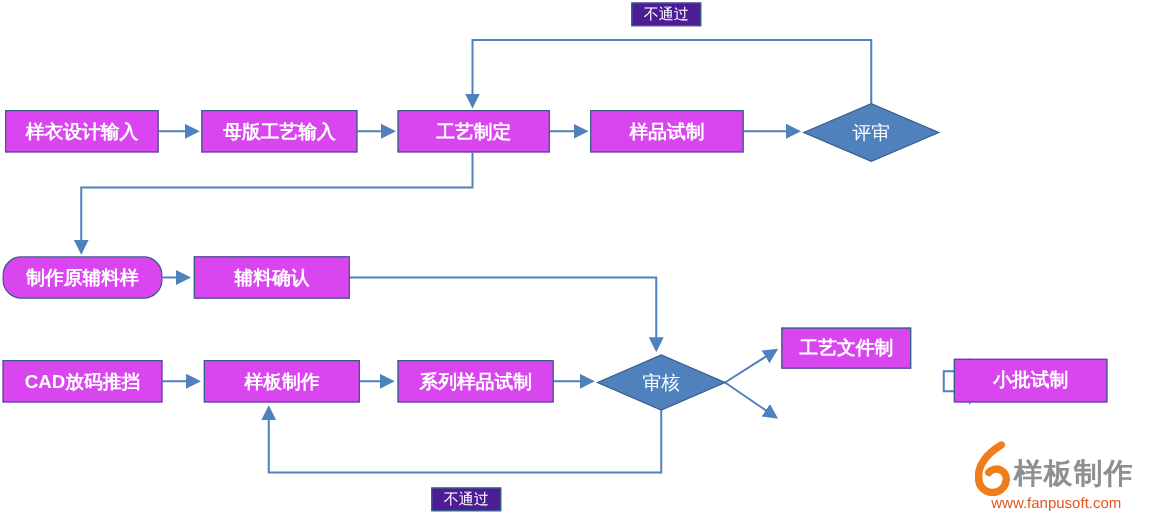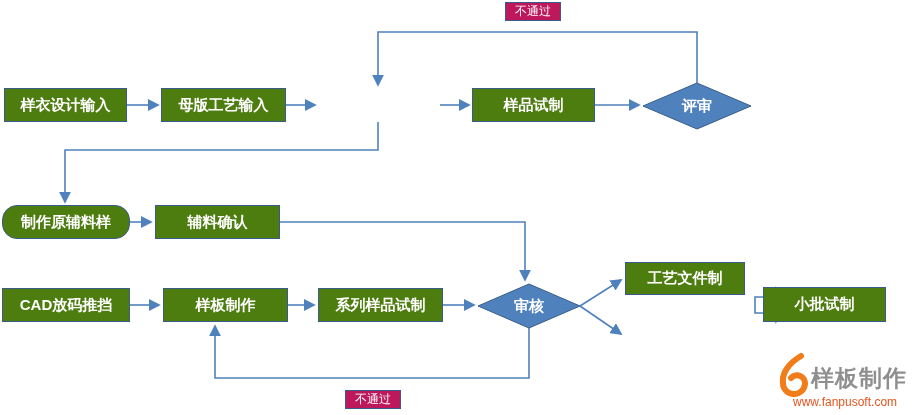--- a/index.html
+++ b/index.html
@@ -6,44 +6,44 @@
   .canvas {
     position: relative;
     width: 921px;
     height: 415px;
     background: #ffffff;
     font-family: "Liberation Sans", sans-serif;
     overflow: hidden;
   }
   .node {
     position: absolute;
-    background: #4d7c0f;
+    background: #d946ef;
     border: 1px solid #385d8a;
     box-sizing: border-box;
     color: #ffffff;
     font-size: 15px;
     font-weight: bold;
     display: flex;
     align-items: center;
     justify-content: center;
     white-space: nowrap;
   }
   .diamond-label {
     position: absolute;
     color: #ffffff;
     font-size: 15px;
-    font-weight: bold;
+    font-weight: normal;
     display: flex;
     align-items: center;
     justify-content: center;
     pointer-events: none;
   }
   .fail-label {
     position: absolute;
-    background: #be185d;
+    background: #4c1d95;
     border: 1px solid #385d8a;
     box-sizing: border-box;
     color: #ffffff;
     font-size: 12px;
     display: flex;
     align-items: center;
     justify-content: center;
   }
   .connectors {
     position: absolute;
@@ -103,31 +103,32 @@
       <path d="M580 306 L621 334" marker-end="url(#arw)"></path>
       <path d="M529 328 V378 H215 V326" marker-end="url(#arw)"></path>
     </g>
     <polygon points="643,106 697,83 751,106 697,129" fill="#4f81bd" stroke="#385d8a" stroke-width="1"></polygon>
     <polygon points="478,306 529,284 580,306 529,328" fill="#4f81bd" stroke="#385d8a" stroke-width="1"></polygon>
     <polygon points="755,297 776,297 776,288 794,305 776,322 776,313 755,313" fill="#ffffff" stroke="#4f81bd" stroke-width="1.6"></polygon>
   </svg>
 
   <div class="node" style="left:4px; top:88px; width:123px; height:34px;">样衣设计输入</div>
   <div class="node" style="left:161px; top:88px; width:125px; height:34px;">母版工艺输入</div>
+  <div class="node" style="left:318px; top:88px; width:122px; height:34px;">工艺制定</div>
   <div class="node" style="left:472px; top:88px; width:123px; height:34px;">样品试制</div>
   <div class="diamond-label" style="left:643px; top:83px; width:108px; height:46px;">评审</div>
 
   <div class="node" style="left:2px; top:205px; width:128px; height:34px;border-radius:15px;">制作原辅料样</div>
   <div class="node" style="left:155px; top:205px; width:125px; height:34px;">辅料确认</div>
 
   <div class="node" style="left:2px; top:288px; width:128px; height:34px;">CAD放码推挡</div>
   <div class="node" style="left:163px; top:288px; width:125px; height:34px;">样板制作</div>
   <div class="node" style="left:318px; top:288px; width:125px; height:34px;">系列样品试制</div>
   <div class="diamond-label" style="left:478px; top:284px; width:102px; height:44px;">审核</div>
-  <div class="node" style="left:625px; top:262px; width:120px; height:33px;">工艺文件制</div>
+  <div class="node" style="left:625px; top:262px; width:104px; height:33px;">工艺文件制</div>
   <div class="node" style="left:763px; top:287px; width:123px; height:35px;">小批试制</div>
 
   <div class="fail-label" style="left:505px; top:2px; width:56px; height:19px;">不通过</div>
   <div class="fail-label" style="left:345px; top:390px; width:56px; height:19px;">不通过</div>
 
   <div class="watermark">
     <svg class="wm-logo" width="30" height="44" viewBox="0 0 30 44">
       <path d="M22 3 C10 10 3 20 4 29 a11 11 0 0 0 22 2 a8 8 0 0 0 -14 -6" fill="none" stroke="#f07d1a" stroke-width="6" stroke-linecap="round"></path>
     </svg>
     <span class="wm-brand">样板制作</span>

